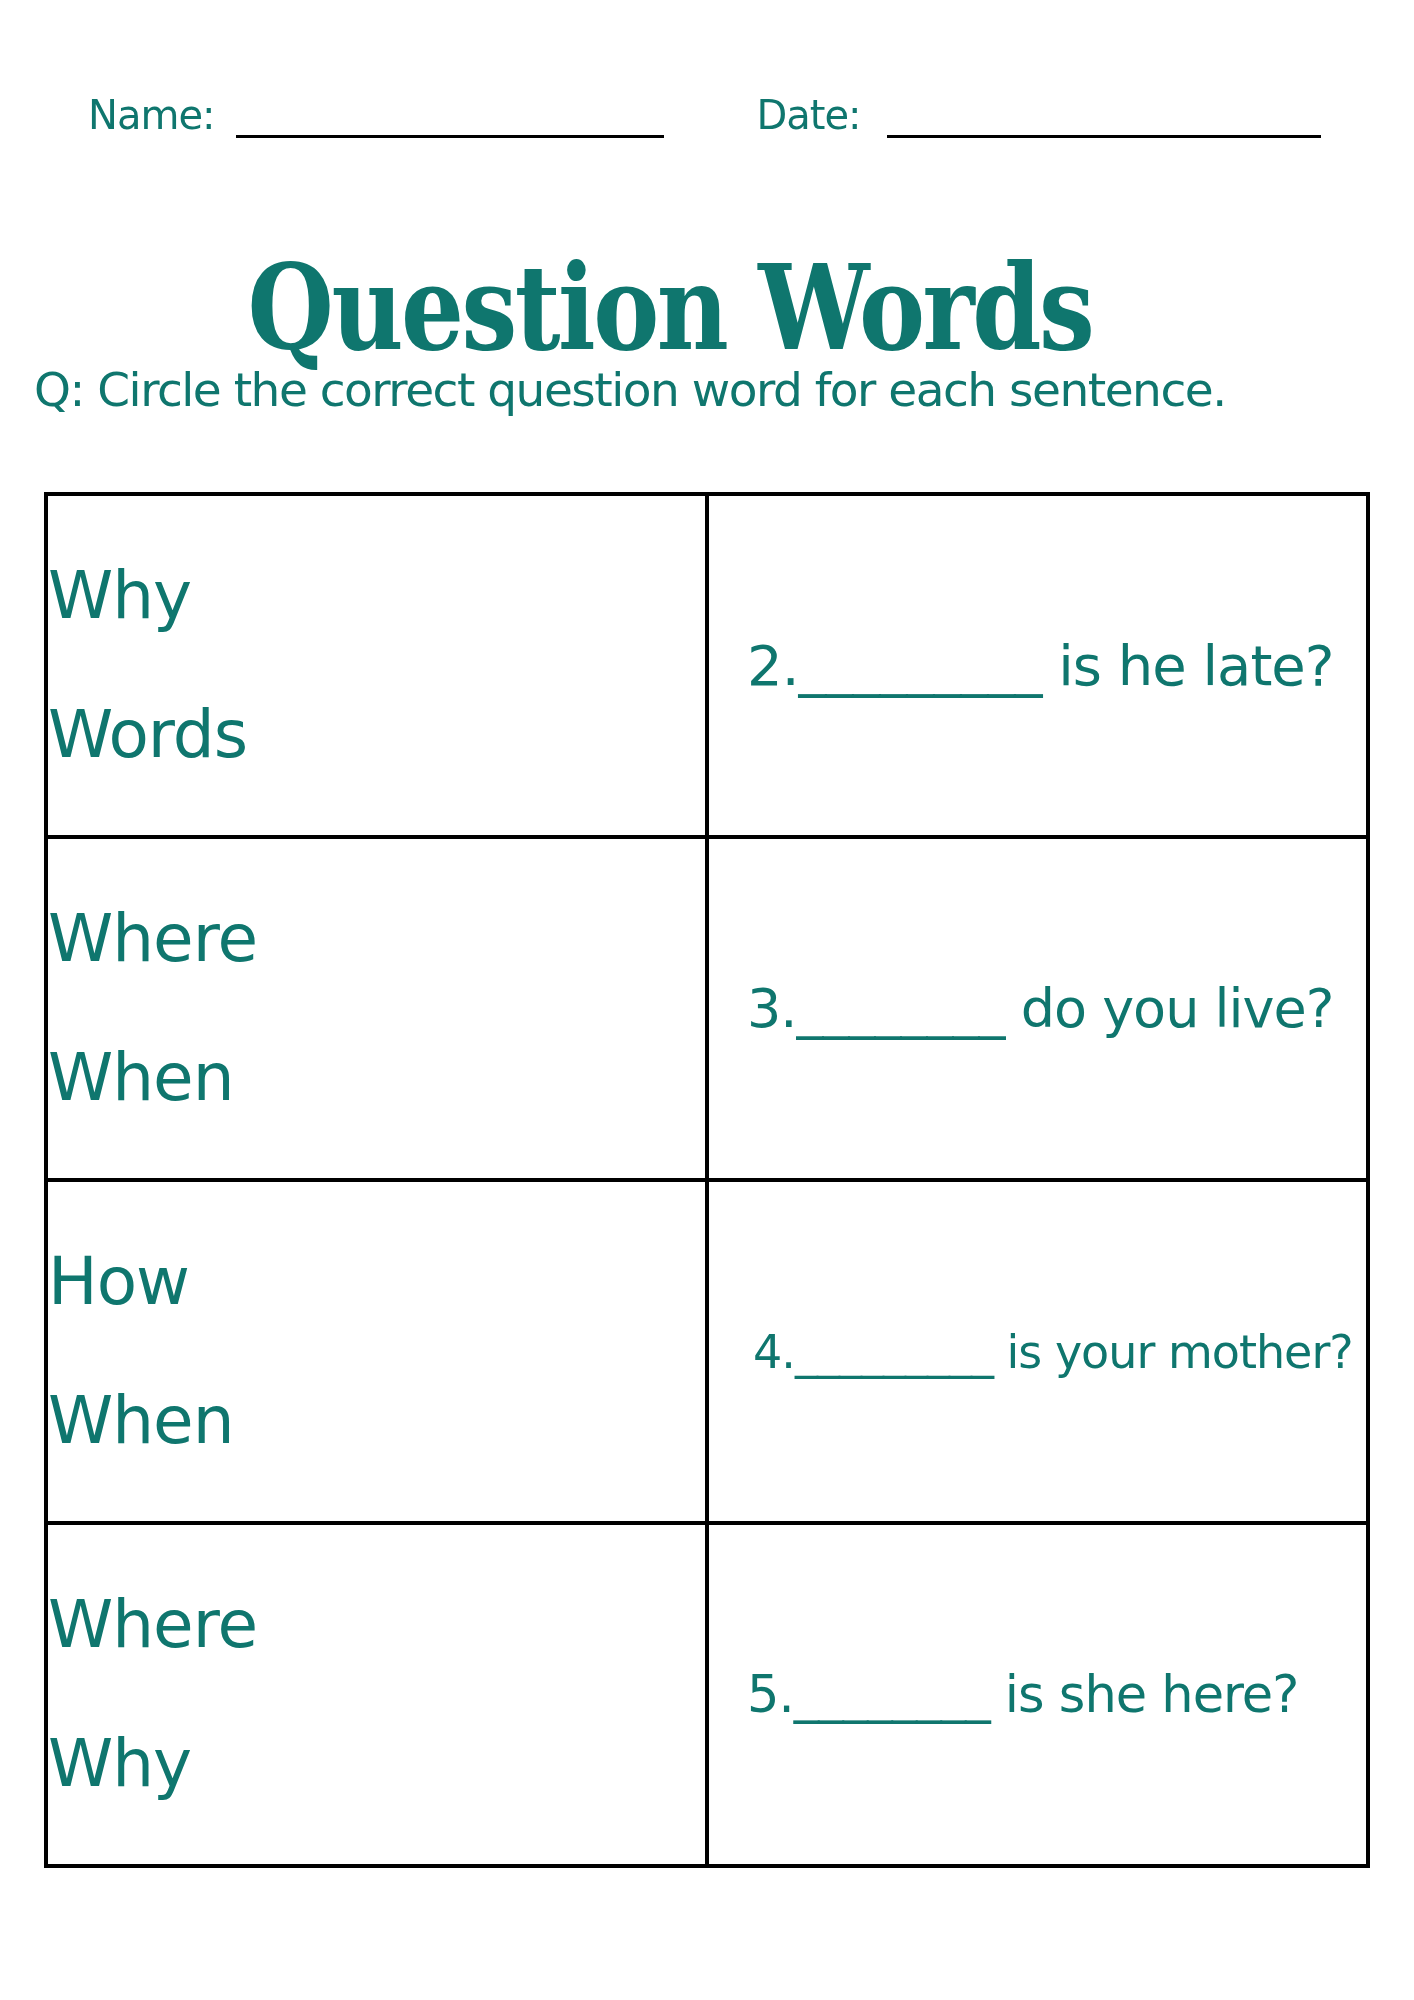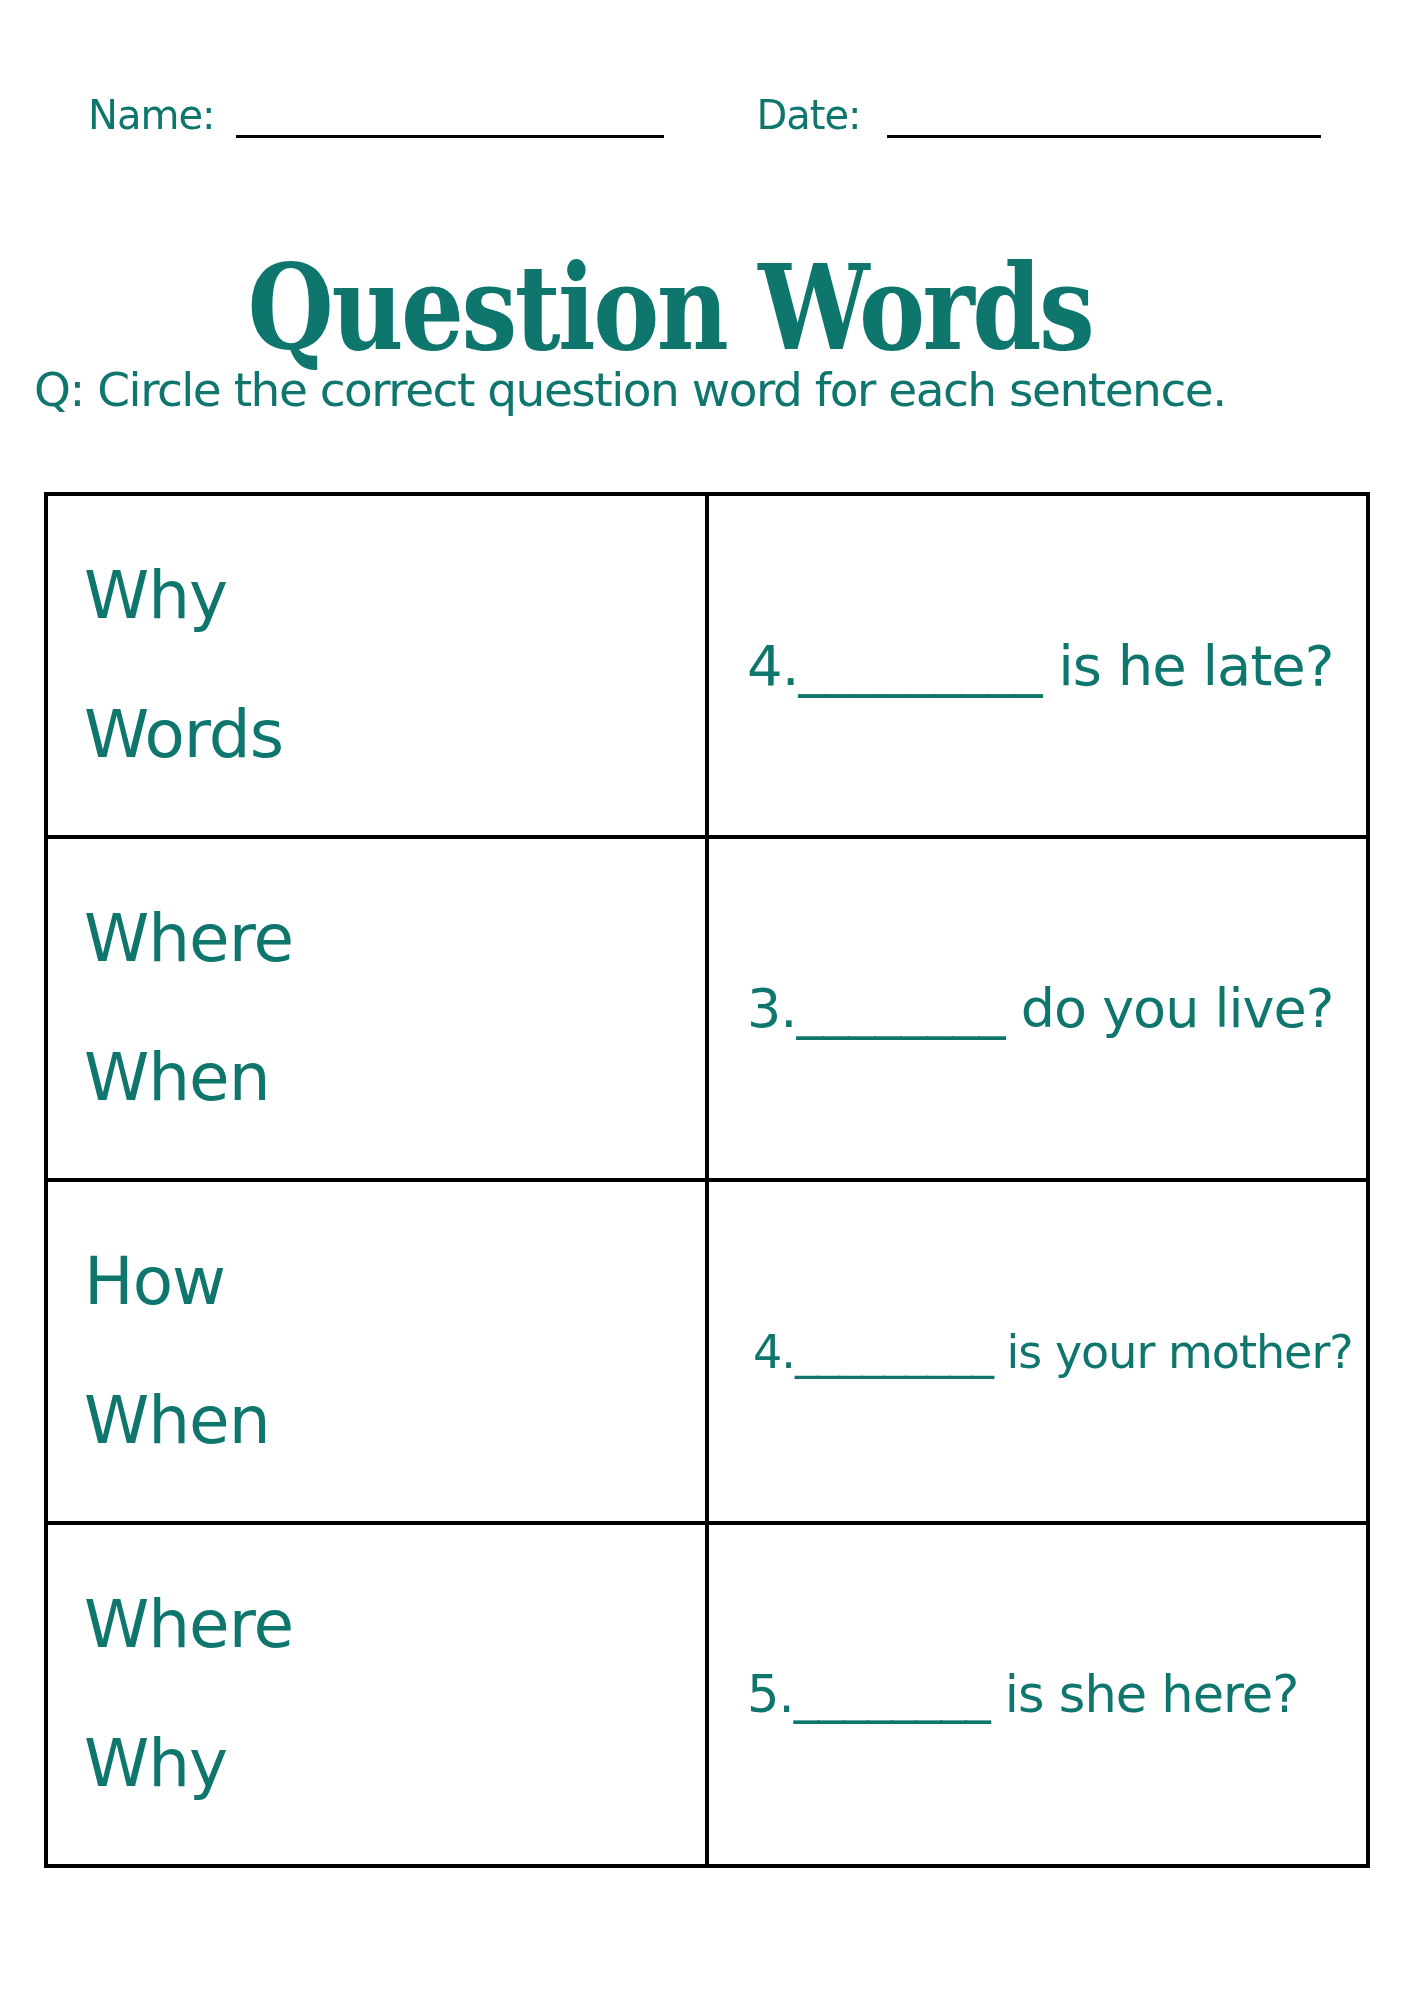--- a/index.html
+++ b/index.html
@@ -73,21 +73,20 @@
   .qtable, .qtable td { border: 4px solid #000000; }
   .qtable td { width: 50%; padding: 0; vertical-align: middle; }
   .qtable tr { height: 275px; }
 
   .words {
     display: flex;
     flex-direction: column;
     justify-content: center;
     gap: 66px;
     height: 100%;
-    padding-left: 36px;
     box-sizing: border-box;
     font-size: 66px;
     line-height: 1.1;
     letter-spacing: -1px;
   }
   .option-word { white-space: nowrap; }
 
   .sentence-cell .sentence {
     padding-left: 38px;
     white-space: nowrap;
@@ -117,21 +116,21 @@
   <table class="qtable">
     <tbody id="table-body">
         <tr class="table-row row-1">
     <td class="word-cell">
       <div class="words">
         <div class="option-word">Why</div>
         <div class="option-word">Words</div>
       </div>
     </td>
     <td class="sentence-cell">
-      <div class="sentence">4._________ is he late?</div>
+      <div class="sentence">2._________ is he late?</div>
     </td>
   </tr>
         <tr class="table-row row-3">
     <td class="word-cell">
       <div class="words">
         <div class="option-word">Where</div>
         <div class="option-word">When</div>
       </div>
     </td>
     <td class="sentence-cell">

